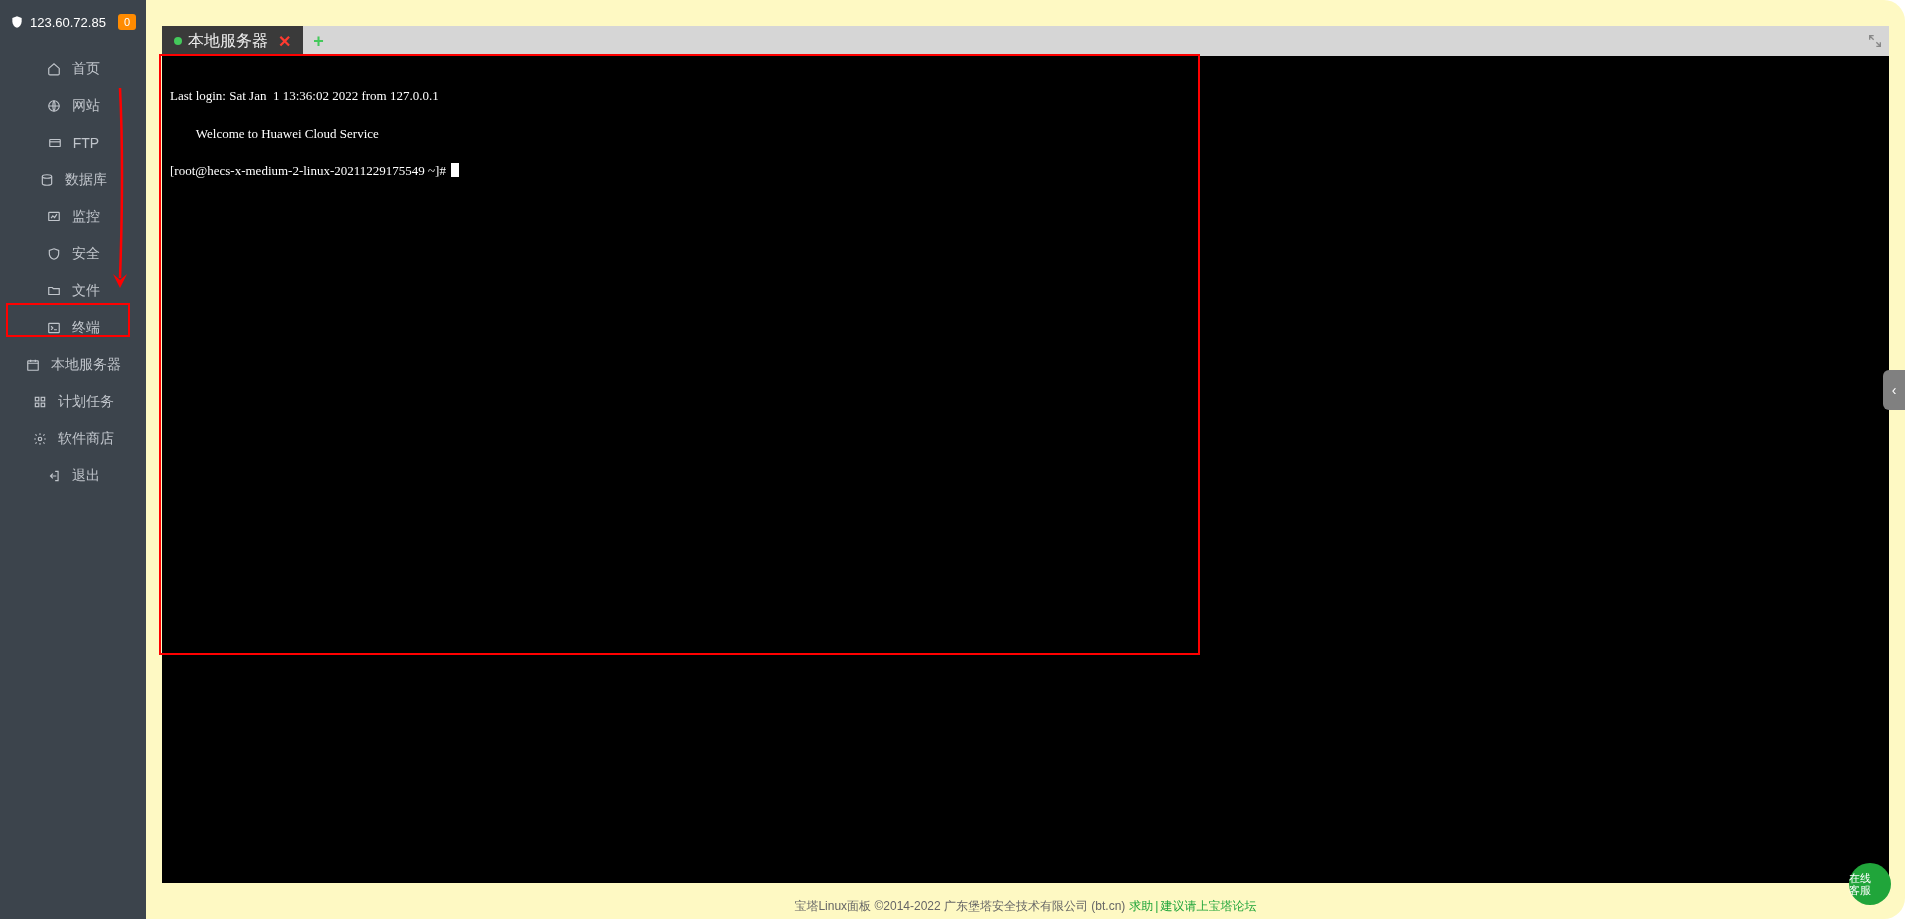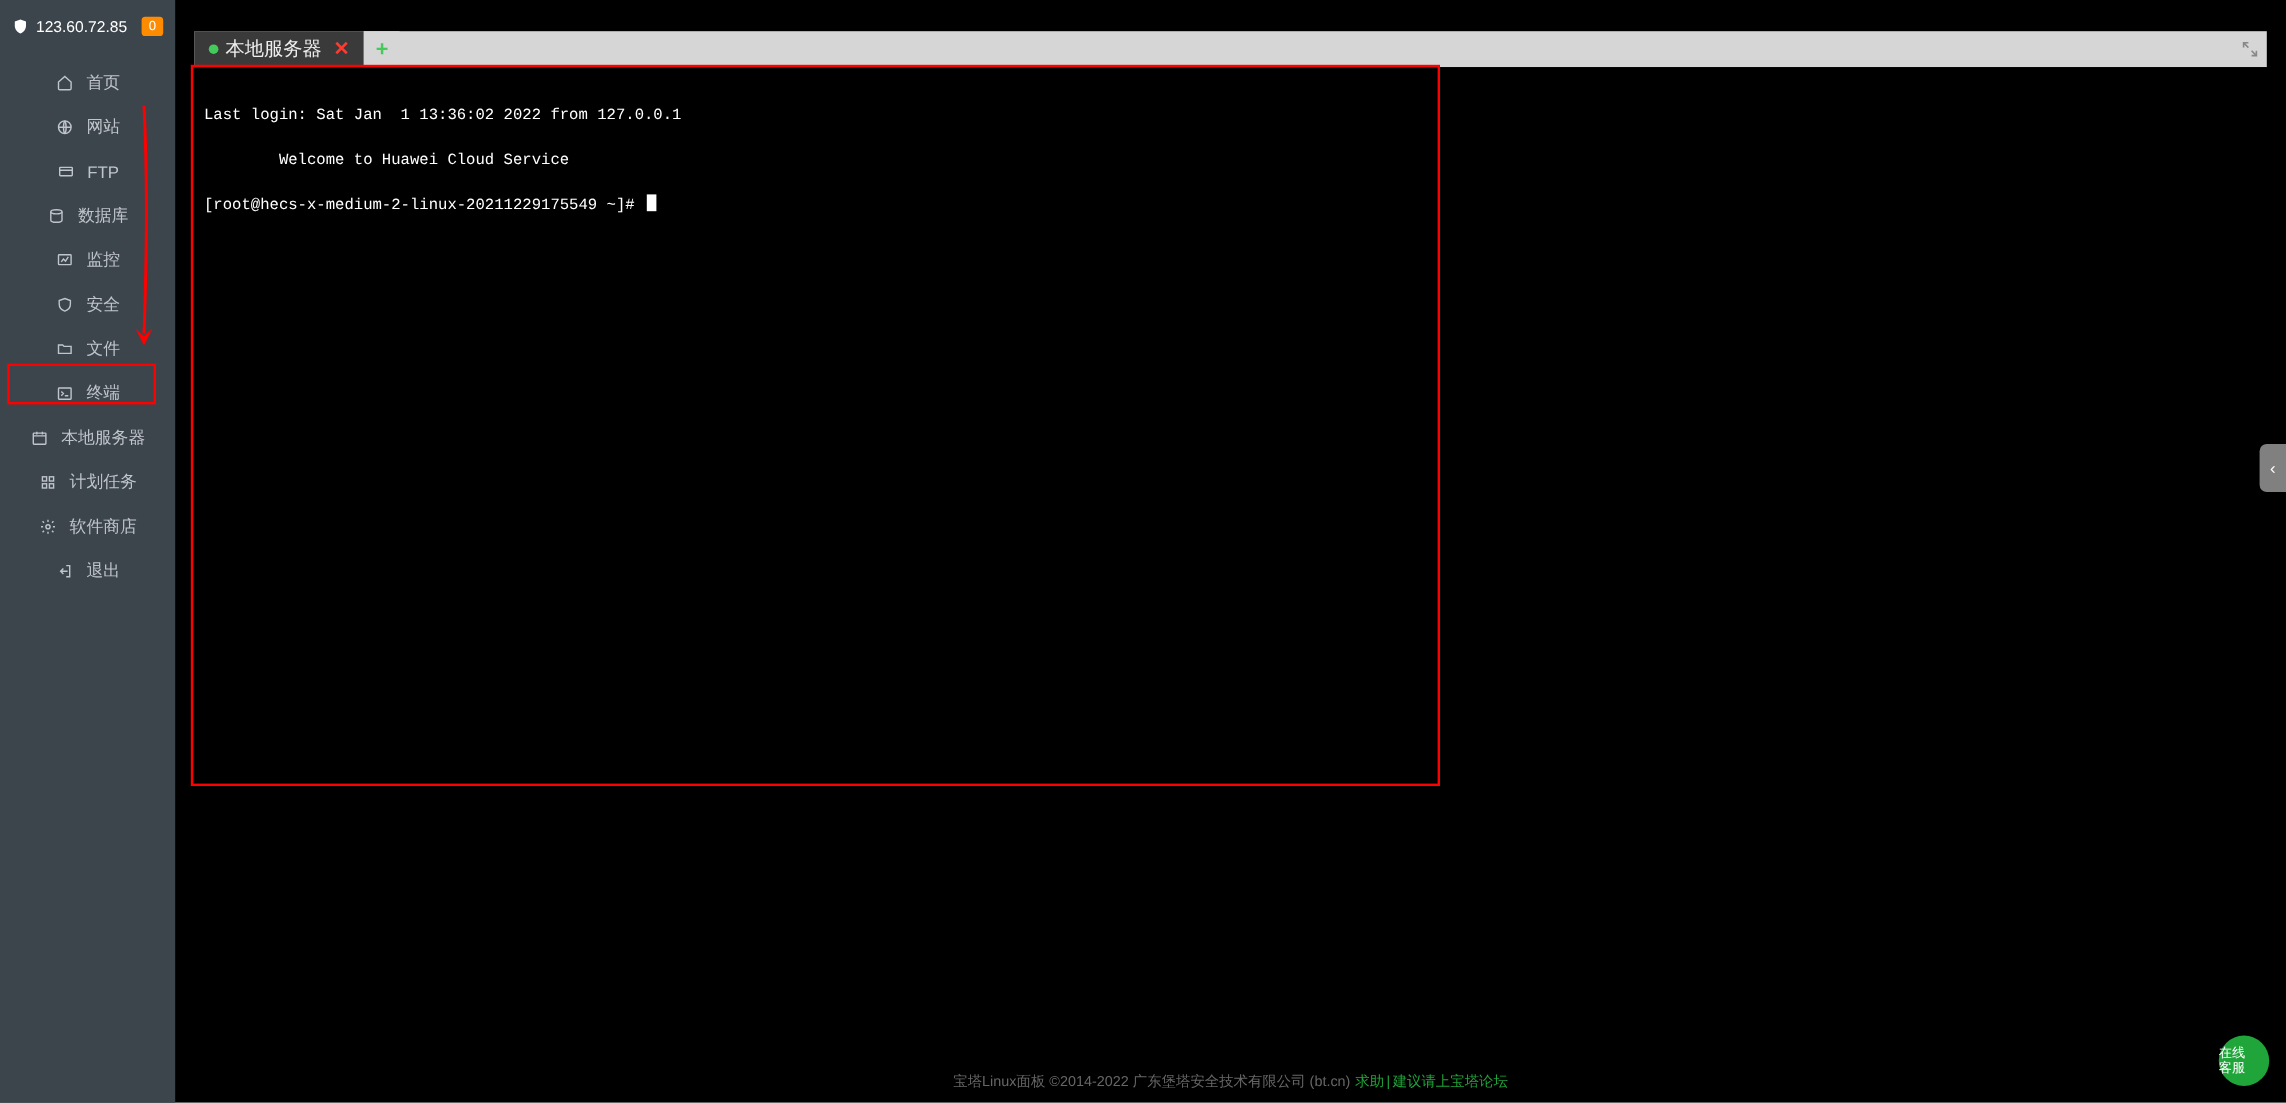--- a/index.html
+++ b/index.html
@@ -1,18 +1,18 @@
 <!DOCTYPE html>
 <html><head>
   <meta charset="utf-8">
   <style>
     * { margin: 0; padding: 0; box-sizing: border-box; }
     html, body { width: 100%; height: 100%; font-family: "Helvetica Neue", Arial, "Microsoft YaHei", sans-serif; background: #fff; overflow: hidden; }
 
-    .app { display: flex; width: 1905px; height: 919px; position: relative; background: #000000; }
+    .app { display: flex; width: 1905px; height: 919px; position: relative; background: #fef9c3; border-radius: 21px; }
 
     
     .sidebar { width: 146px; background: #3c444c; color: #c0c5cb; display: flex; flex-direction: column; position: relative; z-index: 5; }
     .sidebar-header { display: flex; align-items: center; padding: 0 10px; height: 44px; }
     .sidebar-header .ip { color: #fff; font-size: 13px; margin-left: 6px; flex: 1; white-space: nowrap; }
     .shield-icon { width: 14px; height: 16px; color: #fff; }
     .notif-badge { background: #ff8b00; color: #fff; font-size: 11px; border-radius: 3px; min-width: 18px; height: 16px; display: flex; align-items: center; justify-content: center; padding: 0 4px; }
 
     .nav { flex: 1; margin-top: 6px; }
     .nav-item { display: flex; align-items: center; height: 37px; padding: 0 22px; font-size: 14px; cursor: pointer; justify-content: center; }
@@ -33,26 +33,26 @@
     .tabbar { height: 30px; display: flex; align-items: center; background: #d6d6d6; position: relative; }
     .tab { height: 30px; display: flex; align-items: center; padding: 0 12px; font-size: 16px; background: #3a3a3a; color: #eee; position: relative; cursor: pointer; }
     .tab .dot { width: 8px; height: 8px; border-radius: 50%; margin-right: 6px; }
     .dot.green { background: #44c95b; }
     .tab .close-x { margin-left: 10px; color: #ff3b30; font-weight: bold; cursor: pointer; }
     .tab-add { width: 30px; height: 30px; display: flex; align-items: center; justify-content: center; color: #44c95b; font-size: 18px; font-weight: bold; background: #d6d6d6; cursor: pointer; }
     .spacer { flex: 1; }
     .expand-btn { width: 28px; height: 28px; display: flex; align-items: center; justify-content: center; color: #888; cursor: pointer; }
 
     
-    .terminal-wrap { flex: 1; background: #000; color: #fff; font-family: Liberation Mono, monospace; font-size: 13px; padding: 12px 24px 12px 8px; line-height: 1.45; white-space: pre; overflow: hidden; position: relative; }
+    .terminal-wrap { flex: 1; background: #000; color: #fff; font-family: Liberation Serif, serif; font-size: 13px; padding: 12px 24px 12px 8px; line-height: 1.45; white-space: pre; overflow: hidden; position: relative; }
     .term-line { white-space: pre; }
     .cursor-block { display: inline-block; width: 8px; height: 14px; background: #fff; vertical-align: -2px; margin-left: 2px; }
 
     
-    .footer { height: 26px; display: flex; align-items: flex-start; justify-content: center; font-size: 12px; color: #666; gap: 4px; }
+    .footer { height: 26px; display: flex; align-items: center; justify-content: center; font-size: 12px; color: #666; gap: 4px; }
     .footer a { color: #20a53a; text-decoration: none; font-family: Liberation Mono, monospace; }
 
     
     .right-tab { position: absolute; right: 0; top: 370px; width: 22px; height: 40px; background: #808080; border-radius: 6px 0 0 6px; display: flex; align-items: center; justify-content: center; color: #fff; cursor: pointer; z-index: 30; font-size: 14px;}
     .service-btn { position: absolute; right: 14px; bottom: 14px; width: 42px; height: 42px; border-radius: 50%; background: #20a53a; color: #fff; font-size: 11px; display: flex; align-items: center; justify-content: flex-start; text-align: center; line-height: 1.1; cursor: pointer; z-index: 30; }
   </style>
 </head>
 <body>
 
 <div class="app">

